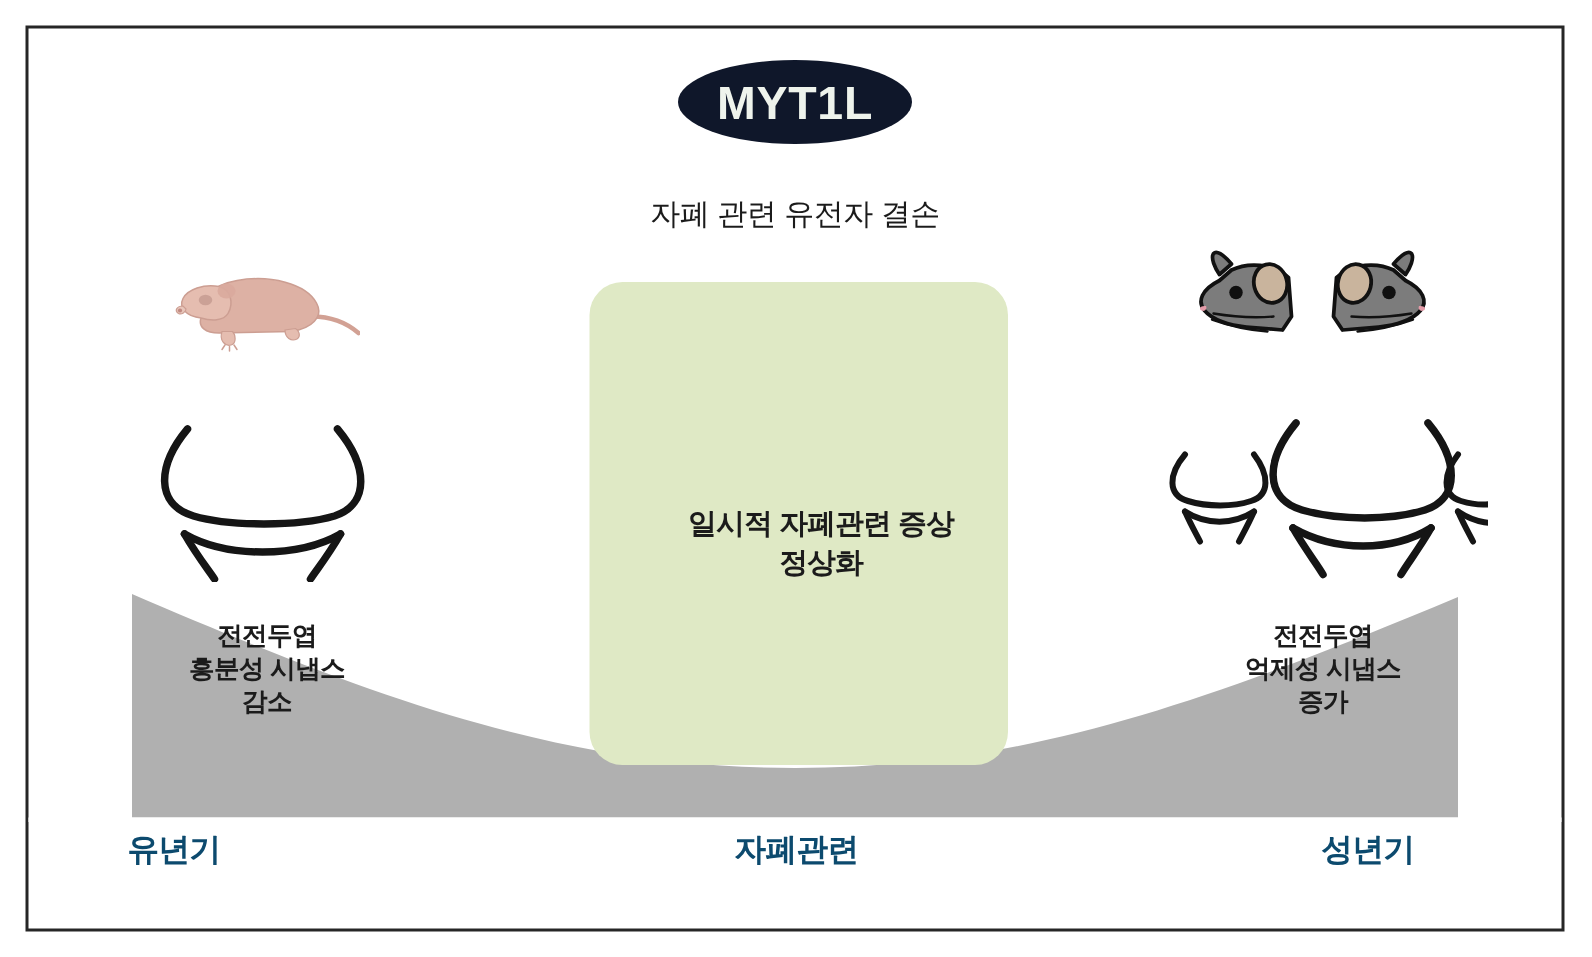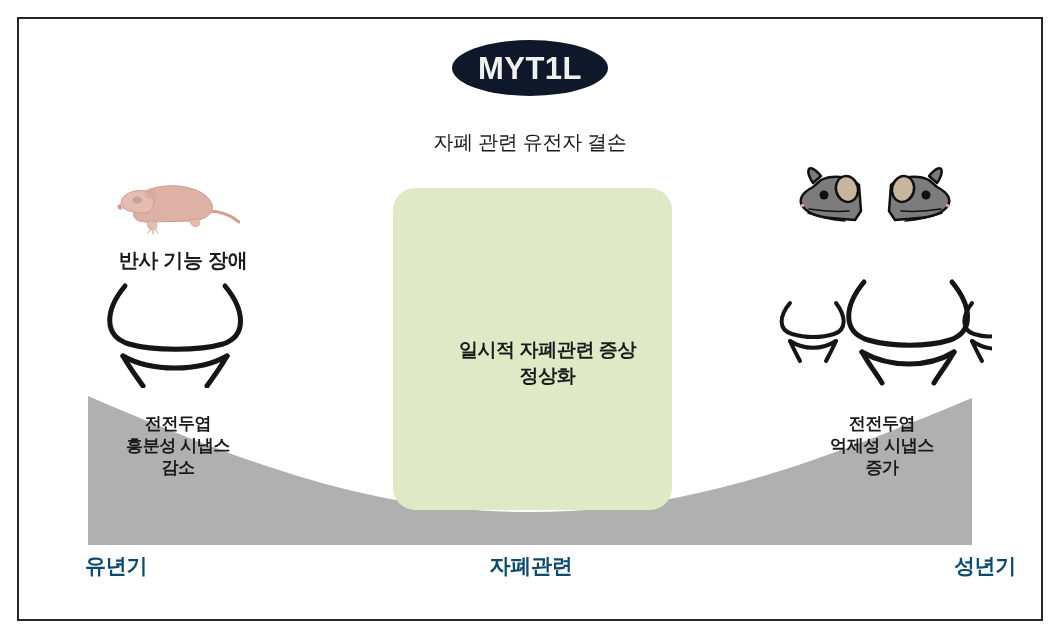--- a/index.html
+++ b/index.html
@@ -141,21 +141,21 @@
   .stage-label {
     position: absolute;
     top: 552px;
     font-size: 21px;
     font-weight: bold;
     color: #0c4a6e;
     letter-spacing: -0.3px;
   }
   .stage-infancy     { left: 85px;  text-align: left;   width: 200px; }
   .stage-adolescence { left: 431px; text-align: center; width: 200px; }
-  .stage-adulthood   { left: 816px; text-align: right;  width: 200px; }
+  .stage-adulthood   { left: 743px; text-align: right;  width: 200px; }
 </style>
 </head>
 <body>
 
 <div id="figure">
 
   <div class="frame"></div>
 
   <svg class="curve-layer" viewBox="0 0 1061 638" width="1061" height="638">
     <path d="M 88 396
@@ -200,21 +200,20 @@
 
       <ellipse cx="41" cy="16" rx="6" ry="5" fill="#d9aa9d" opacity="0.9"></ellipse>
 
       <path d="M 38 43 C 36 49, 40 53, 44 52 C 48 51, 47 45, 45 43 Z" fill="#e5bdb0" stroke="#cc9e92" stroke-width="0.8"></path>
       <path d="M 40 52 l -2 3 M 43 53 l 0 3 M 46 52 l 2 3" stroke="#cc9e92" stroke-width="1" fill="none" stroke-linecap="round"></path>
 
       <path d="M 80 42 C 80 47, 84 50, 88 48 C 91 46, 89 42, 87 41 Z" fill="#e5bdb0" stroke="#cc9e92" stroke-width="0.8"></path>
     </g>
   </svg>
 
-  <div class="side-title left-title">반사 기능 장애</div>
 
   <svg class="syn-left" width="160" height="110" viewBox="0 0 160 110">
     <g fill="none" stroke="#151515" stroke-width="5" stroke-linecap="round">
       <path d="M 30 8 C 10 32, 8 58, 34 66 C 58 73, 104 73, 128 66 C 152 58, 150 32, 130 8"></path>
       <path d="M 28 78 C 56 94, 104 94, 132 78"></path>
       <path d="M 28 78 C 36 92, 44 102, 48 108"></path>
       <path d="M 132 78 C 124 92, 116 102, 112 108"></path>
     </g>
   </svg>
 

